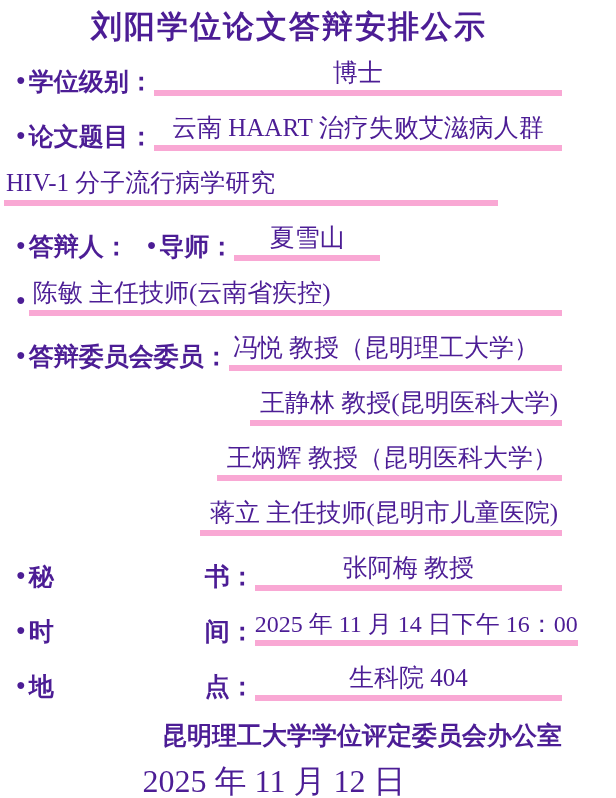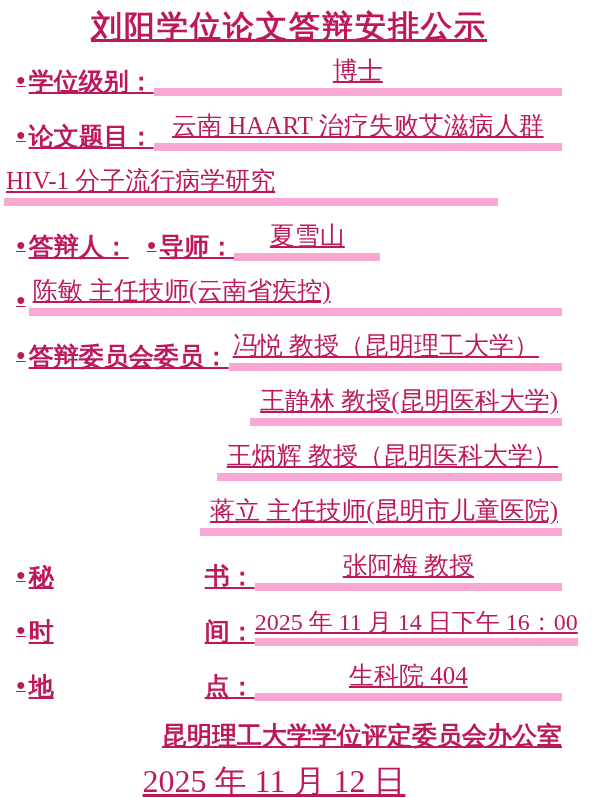--- a/index.html
+++ b/index.html
@@ -3,24 +3,23 @@
 <meta charset="utf-8">
 <style>
   html, body { margin: 0; padding: 0; background: #ffffff; }
   .page {
     position: relative;
     width: 592px;
     height: 798px;
     box-sizing: border-box;
     padding: 6px 30px 0 16px;
     background: #ffffff;
-    color: #be185d;
+    color: #4c1d95;
     font-family: "Liberation Serif", serif;
     overflow: hidden;
-    text-decoration: underline;
   }
   .title {
     text-align: center;
     font-family: "Liberation Sans", sans-serif;
     font-weight: bold;
     font-size: 31px;
     line-height: 1.25;
     letter-spacing: 2px;
     margin: 2px 0 0 0;
   }
@@ -47,21 +46,21 @@
   .label.split {
     display: inline-flex;
     justify-content: space-between;
     width: 226px;
   }
   .value {
     font-size: 25px;
     line-height: 1.3;
     white-space: nowrap;
   }
-  .uline { border-bottom: 8px solid #f9a8d4; }
+  .uline { border-bottom: 6px solid #f9a8d4; }
   .fill { flex: 1 1 auto; text-align: center; }
   .fill.left { text-align: left; padding-left: 4px; }
   .hiv-line {
     display: block;
     width: 492px;
     margin-left: -12px;
     padding-left: 2px;
     text-align: left;
   }
   .cont { justify-content: flex-end; }

